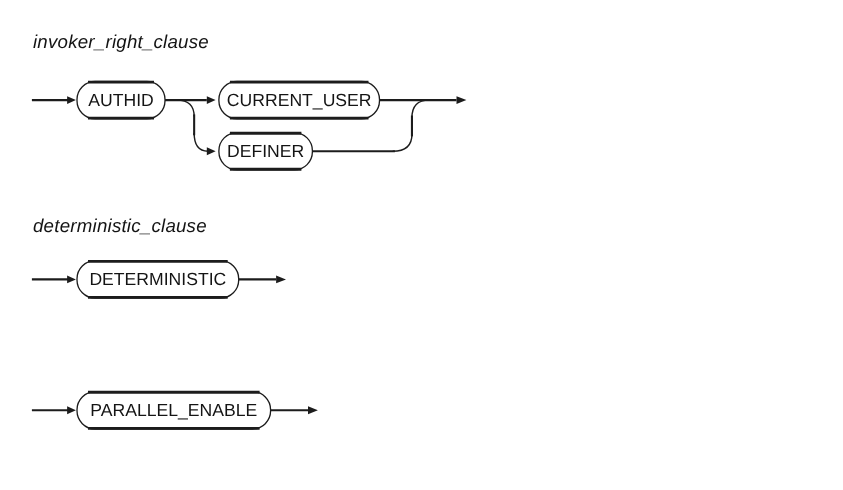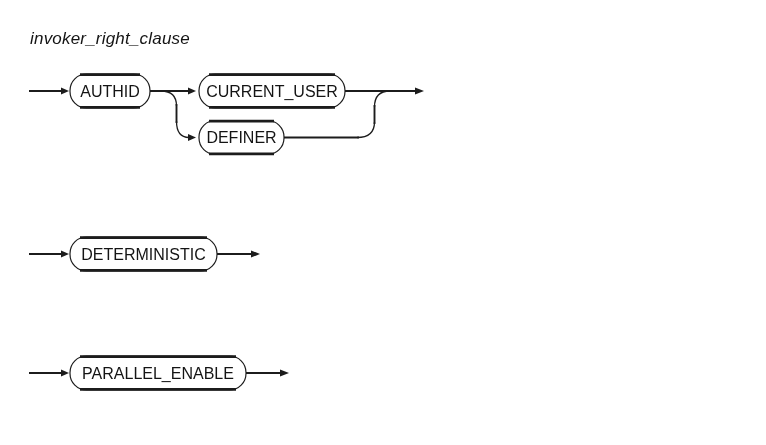--- a/index.html
+++ b/index.html
@@ -30,20 +30,21 @@
     text-anchor:middle;
   }
 </style>
 </head>
 <body>
 
 <div class="page">
 
   <div class="dg-title" style="left:30px; top:30px">invoker_right_clause</div>
 
+  <div class="dg-title" style="left:30px; top:197px">deterministic_clause</div>
 
 
   <svg class="rails" width="766" height="445" viewBox="0 0 766 445">
 
     <g>
 
       <line class="rail" x1="29" y1="91" x2="62" y2="91"></line>
       <polygon class="arrow" points="69,91 61,87.4 61,94.6"></polygon>
 
       <line class="rail" x1="150" y1="91" x2="188" y2="91"></line>

